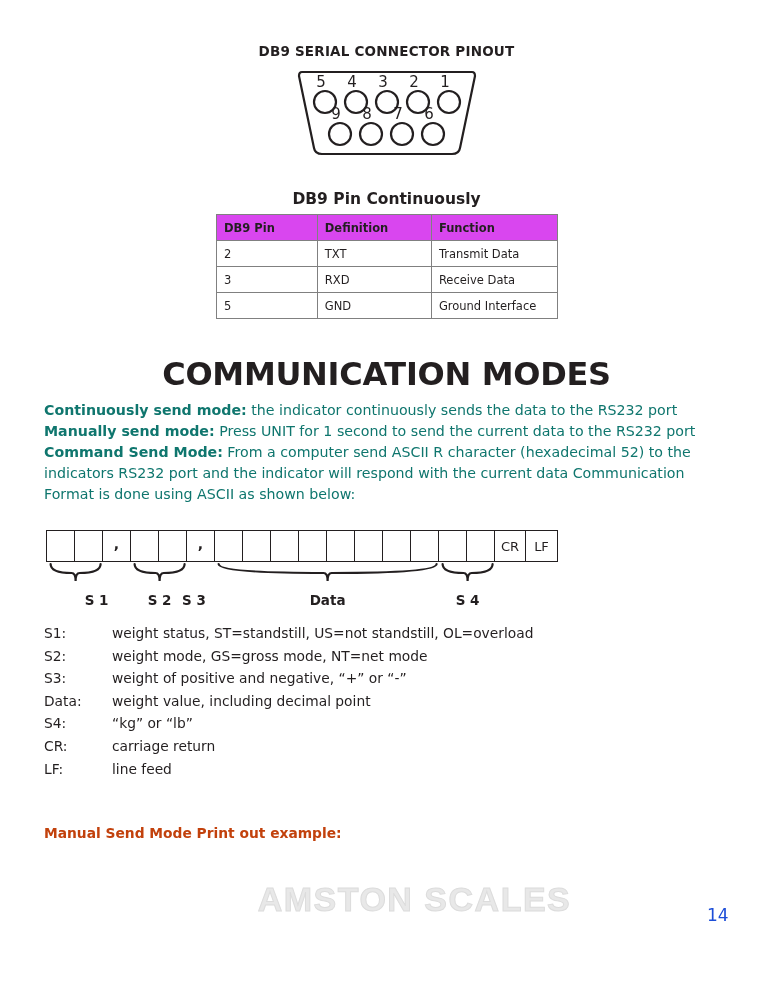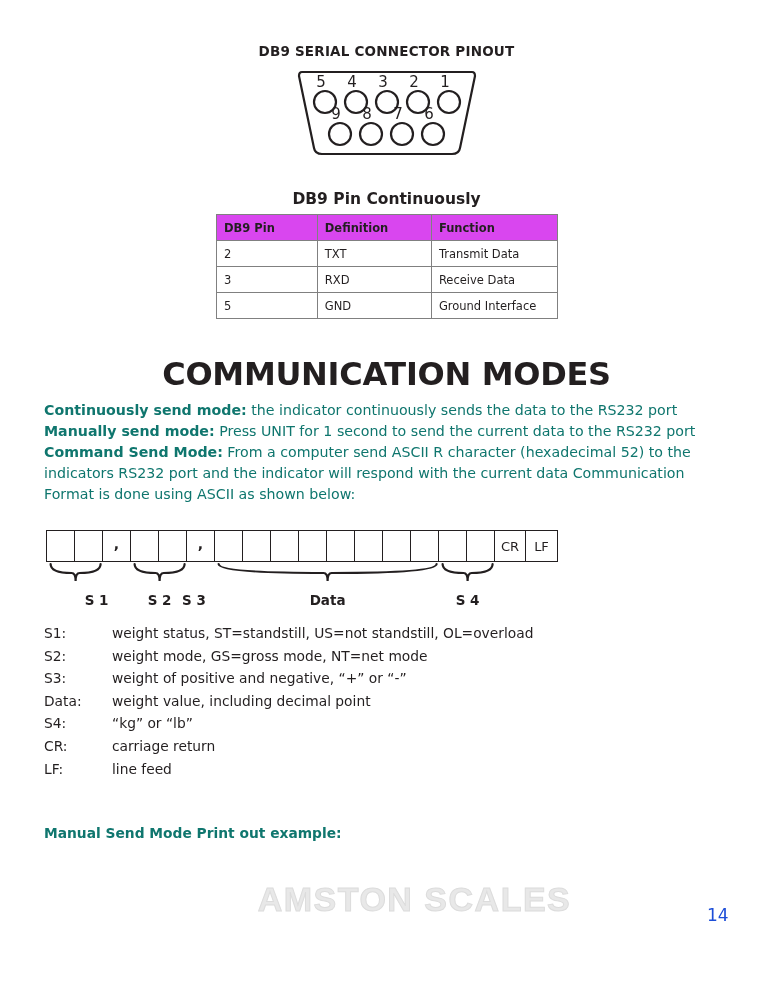--- a/index.html
+++ b/index.html
@@ -168,21 +168,21 @@
   .def-key { width: 68px; flex: none; }
   .def-val { flex: 1; }
 
   
   .example-label {
     position: absolute;
     top: 825px;
     left: 44px;
     font-size: 13.8px;
     font-weight: bold;
-    color: #0f766e;
+    color: #c2410c;
   }
   .watermark {
     position: absolute;
     top: 880px;
     left: 0;
     width: 773px;
     text-align: center;
     font-family: "Liberation Sans", sans-serif;
     font-size: 34px;
     font-weight: bold;

